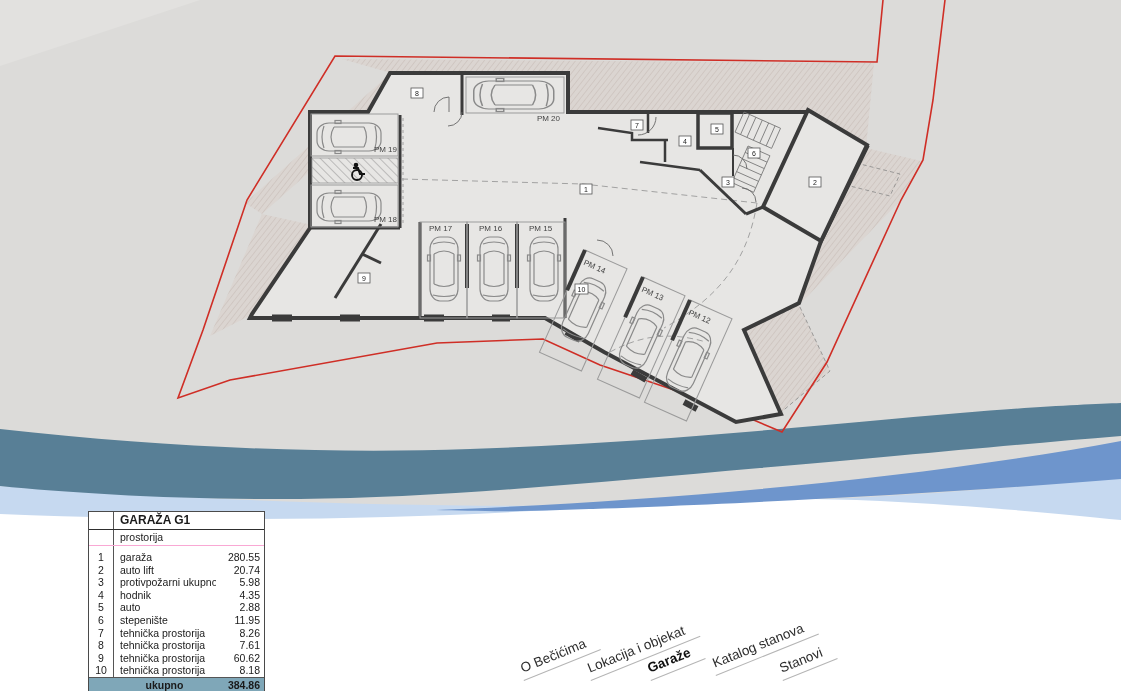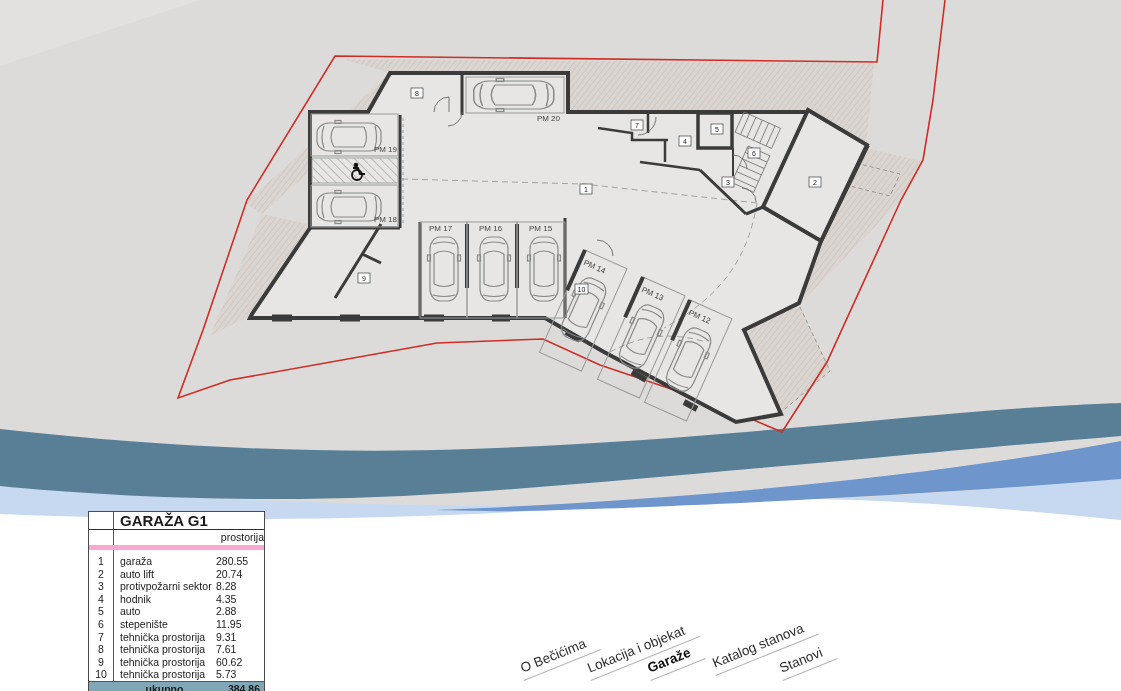--- a/index.html
+++ b/index.html
@@ -5,25 +5,25 @@
   html,body{margin:0;padding:0;}
   body{width:1121px;height:691px;position:relative;overflow:hidden;
        font-family:"Liberation Sans",sans-serif;background:#ffffff;}
   #plan-svg{position:absolute;left:0;top:0;}
   
   .area-table{position:absolute;left:88px;top:511px;width:177px;background:#ffffff;
       border:1px solid #4a4a4a;color:#1a1a1a;font-size:10.5px;box-sizing:border-box;}
   .trow{display:flex;align-items:center;height:12.6px;line-height:12.6px;}
   .trow .c-num{width:24px;text-align:center;border-right:1px solid #555;flex:none;height:100%;}
   .trow .c-name{flex:1;padding-left:6px;white-space:nowrap;overflow:hidden;}
-  .trow .c-area{width:44px;padding-right:4px;flex:none;}
-  .t-title{display:flex;height:17px;line-height:17px;border-bottom:1.6px solid #2e2e2e;font-weight:bold;font-size:15px;}
+  .trow .c-area{width:44px;text-align:right;padding-right:4px;flex:none;}
+  .t-title{display:flex;height:17px;line-height:17px;border-bottom:1.6px solid #2e2e2e;font-weight:bold;font-size:12px;}
   .t-title .c-num{width:24px;border-right:1px solid #555;flex:none;height:100%;}
   .t-title .c-name{padding-left:6px;}
-  .t-sub{display:flex;height:15px;line-height:15px;border-bottom:5px solid #f9a8d4;justify-content:space-between;}
+  .t-sub{display:flex;height:15px;line-height:15px;border-bottom:1px solid #f9a8d4;}
   .t-sub .c-num{width:24px;border-right:1px solid #555;flex:none;height:100%;}
   .t-sub .c-name{padding-left:6px;}
   .t-spacer{display:flex;height:5px;}
   .t-spacer .c-num{width:24px;border-right:1px solid #555;flex:none;height:100%;}
   .t-foot{display:flex;align-items:center;height:15.5px;line-height:15.5px;background:#7fa7b8;
       border-top:1px solid #555;font-weight:bold;}
   .t-foot .c-num{width:24px;flex:none;height:100%;}
   .t-foot .c-name{flex:1;text-align:center;}
   .t-foot .c-area{width:44px;text-align:right;padding-right:4px;flex:none;}
   
@@ -255,57 +255,57 @@
         <div class="c-name">garaža</div>
         <div class="c-area">280.55</div>
       </div>
       <div class="trow">
         <div class="c-num">2</div>
         <div class="c-name">auto lift</div>
         <div class="c-area">20.74</div>
       </div>
       <div class="trow">
         <div class="c-num">3</div>
-        <div class="c-name">protivpožarni sektor</div>
-        <div class="c-area">8.28</div>
+        <div class="c-name">protivpožarni ukupno</div>
+        <div class="c-area">5.98</div>
       </div>
       <div class="trow">
         <div class="c-num">4</div>
         <div class="c-name">hodnik</div>
         <div class="c-area">4.35</div>
       </div>
       <div class="trow">
         <div class="c-num">5</div>
         <div class="c-name">auto</div>
         <div class="c-area">2.88</div>
       </div>
       <div class="trow">
         <div class="c-num">6</div>
         <div class="c-name">stepenište</div>
         <div class="c-area">11.95</div>
       </div>
       <div class="trow">
         <div class="c-num">7</div>
         <div class="c-name">tehnička prostorija</div>
-        <div class="c-area">9.31</div>
+        <div class="c-area">8.26</div>
       </div>
       <div class="trow">
         <div class="c-num">8</div>
         <div class="c-name">tehnička prostorija</div>
         <div class="c-area">7.61</div>
       </div>
       <div class="trow">
         <div class="c-num">9</div>
         <div class="c-name">tehnička prostorija</div>
         <div class="c-area">60.62</div>
       </div>
       <div class="trow">
         <div class="c-num">10</div>
         <div class="c-name">tehnička prostorija</div>
-        <div class="c-area">5.73</div>
+        <div class="c-area">8.18</div>
       </div>
     </div>
   <div class="t-foot">
     <div class="c-num"></div>
     <div class="c-name">ukupno</div>
     <div class="c-area">384.86</div>
   </div>
 </div>
 
 <div class="nav-link" style="left:524px;top:661px;">O Bečićima</div>

